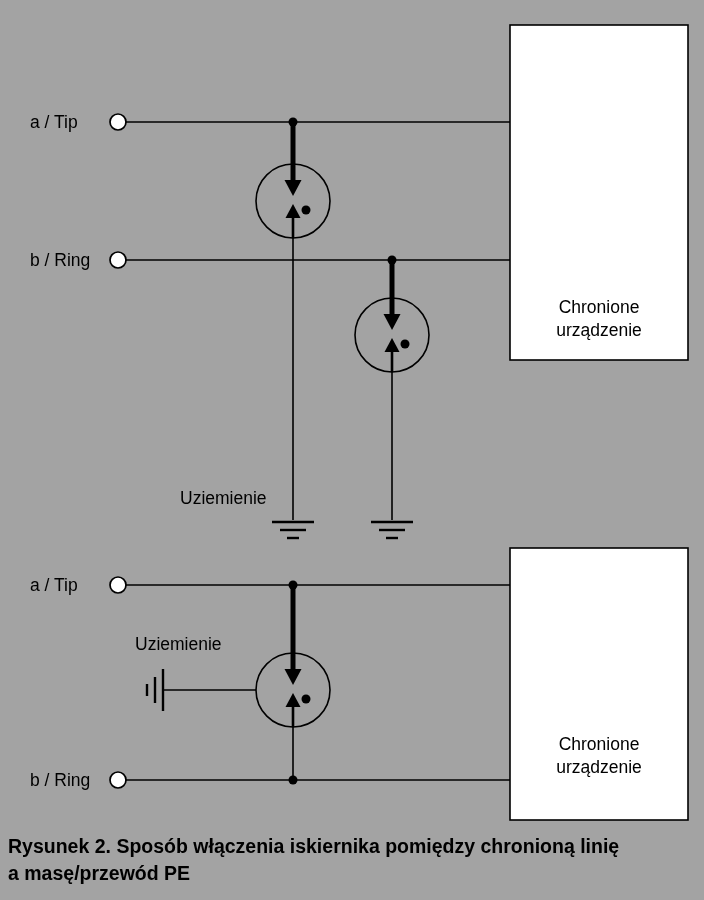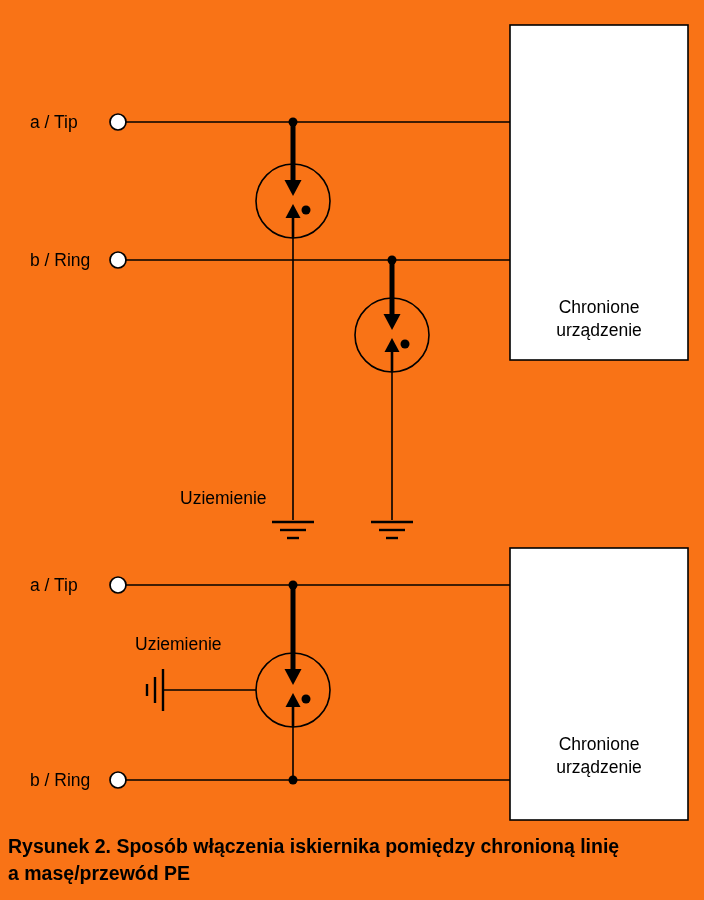--- a/index.html
+++ b/index.html
@@ -1,20 +1,20 @@
 <!DOCTYPE html>
 <html><head>
 <meta charset="utf-8">
 <style>
   html, body { margin: 0; padding: 0; background: #ffffff; }
   .page {
     position: relative;
     width: 704px;
     height: 900px;
-    background: #f97316;
+    background: #a3a3a3;
     overflow: hidden;
   }
   svg { display: block; }
   .wire   { stroke: #000; stroke-width: 1.6; fill: none; }
   .thick  { stroke: #000; stroke-width: 5;   fill: none; }
   .sym    { stroke: #000; stroke-width: 1.6; fill: none; }
   .boxr   { stroke: #000; stroke-width: 1.6; fill: #ffffff; }
   .fillb  { fill: #000; stroke: none; }
   .terminal { fill: #ffffff; stroke: #000; stroke-width: 1.7; }
   .gnd    { stroke: #000; stroke-width: 2.4; fill: none; }

